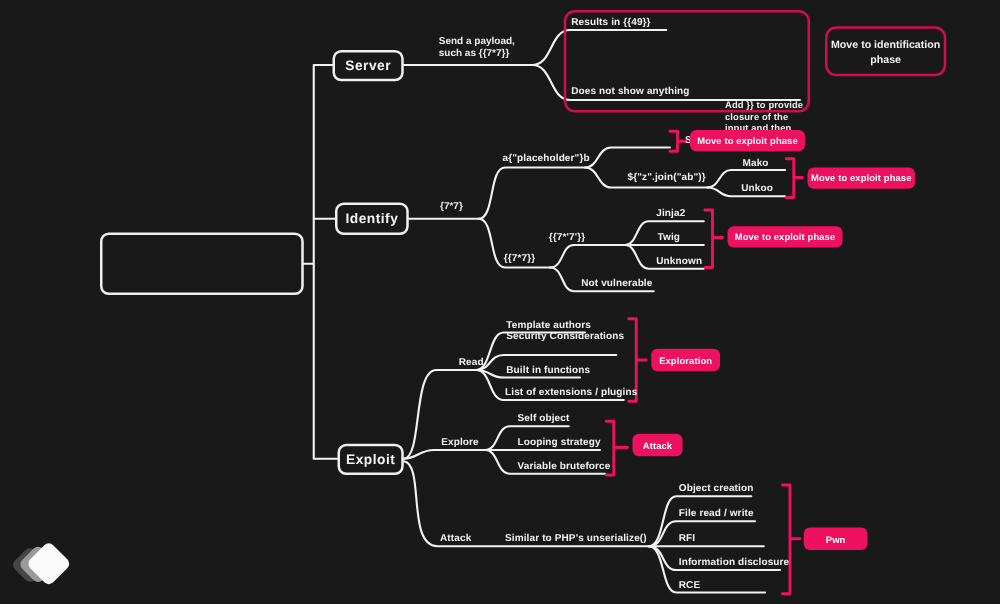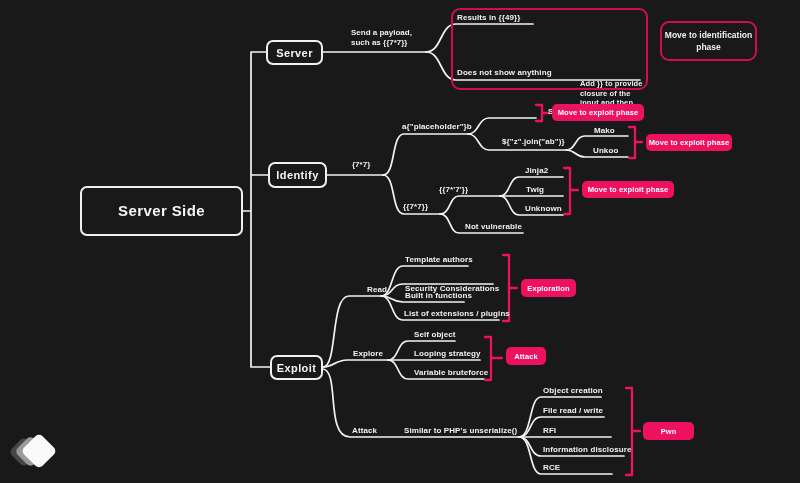--- a/index.html
+++ b/index.html
@@ -83,21 +83,20 @@
       <path d="M 629 127 H 635 V 158 H 629 M 635 142 H 642"></path>
       <path d="M 564 168 H 570 V 214 H 564 M 570 190 H 578"></path>
       <path d="M 503 255 H 509 V 321 H 503 M 509 288 H 517"></path>
       <path d="M 485 337 H 491 V 380 H 485 M 491 358 H 502"></path>
       <path d="M 626 388 H 632 V 475 H 626 M 632 431 H 640"></path>
     </g>
   </svg>
 
   <div class="node node-root" style="left:80px;top:186px;width:163px;height:50px;">
     <div>
-      <div>Server Side</div>
     </div>
   </div>
   <div class="node node-branch" style="left:266px;top:40px;width:57px;height:25px;">
     <span>Server</span>
   </div>
   <div class="node node-branch" style="left:268px;top:162px;width:59px;height:26px;">
     <span>Identify</span>
   </div>
   <div class="node node-branch" style="left:270px;top:355px;width:53px;height:25px;">
     <span>Exploit</span>
@@ -132,21 +131,21 @@
   <div class="lbl" style="left:525px;top:166px;">Jinja2</div>
   <div class="lbl" style="left:526px;top:185px;">Twig</div>
   <div class="lbl" style="left:525px;top:204px;text-align:right;">Unknown</div>
   <div class="btn" style="left:582px;top:181px;width:92px;height:17px;">
     <span>Move to exploit phase</span>
   </div>
   <div class="lbl" style="left:465px;top:222px;">Not vulnerable</div>
 
   <div class="lbl" style="left:352px;top:285px;padding-left:15px;">Read</div>
   <div class="lbl" style="left:405px;top:255px;">Template authors</div>
-  <div class="lbl" style="left:405px;top:284px;">Security Considerations</div>
+  <div class="lbl" style="left:405px;top:264px;">Security Considerations</div>
   <div class="lbl" style="left:405px;top:291px;">Built in functions</div>
   <div class="lbl" style="left:404px;top:309px;">List of extensions / plugins</div>
   <div class="btn" style="left:521px;top:279px;width:55px;height:18px;">
     <span>Exploration</span>
   </div>
 
   <div class="lbl" style="left:353px;top:349px;">Explore</div>
   <div class="lbl" style="left:414px;top:330px;">Self object</div>
   <div class="lbl" style="left:414px;top:349px;">Looping strategy</div>
   <div class="lbl" style="left:414px;top:368px;">Variable bruteforce</div>

